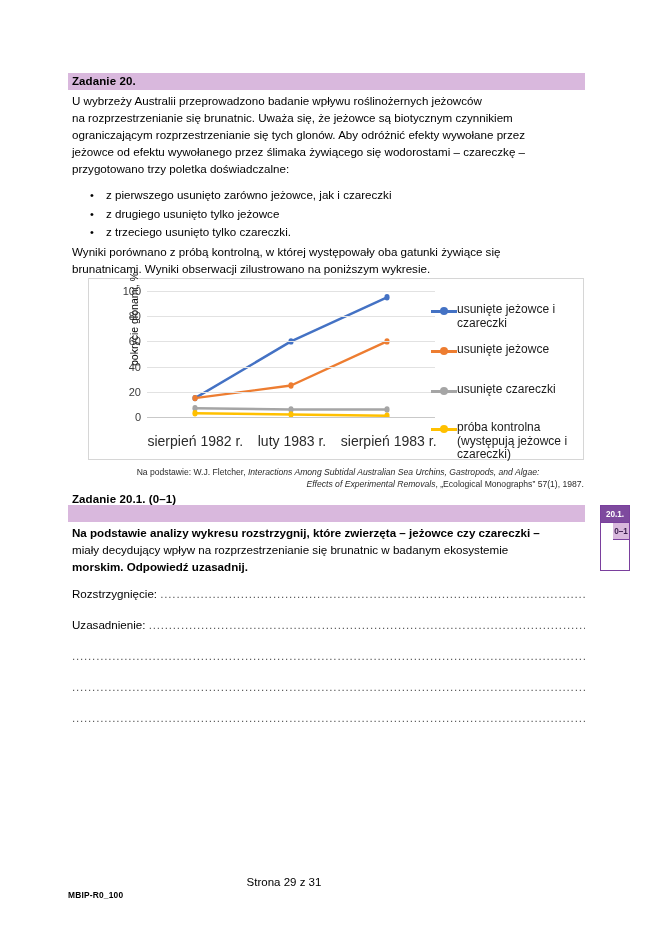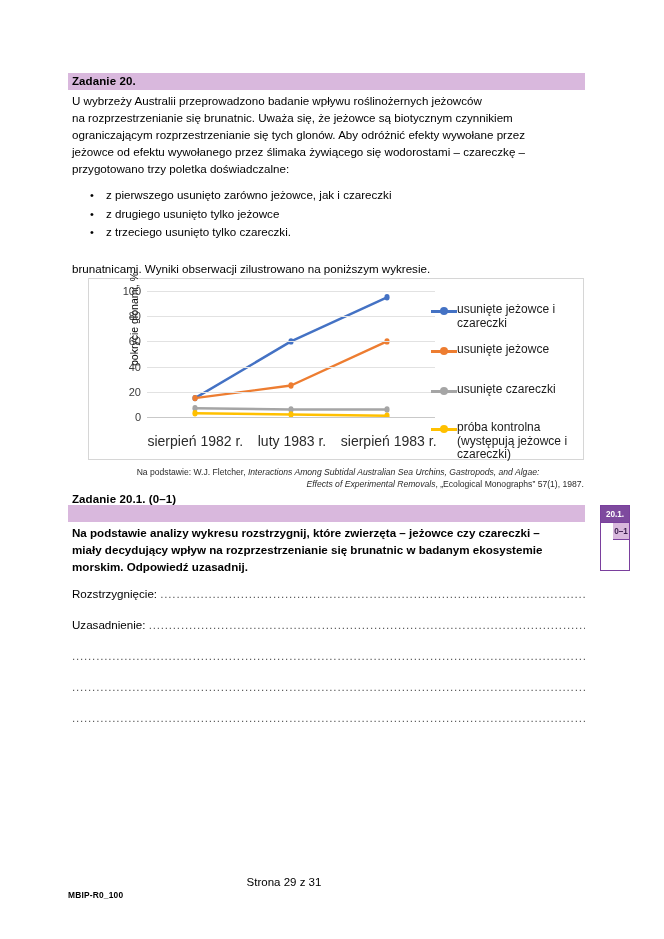--- a/index.html
+++ b/index.html
@@ -231,20 +231,21 @@
   <div class="intro" style="top:126px;">ograniczającym rozprzestrzenianie się tych glonów. Aby odróżnić efekty wywołane przez</div>
   <div class="intro" style="top:143px;">jeżowce od efektu wywołanego przez ślimaka żywiącego się wodorostami – czareczkę –</div>
   <div class="intro" style="top:160px;">przygotowano trzy poletka doświadczalne:</div>
 
   <ul class="bullets" style="top:186px;">
     <li>z pierwszego usunięto zarówno jeżowce, jak i czareczki</li>
     <li>z drugiego usunięto tylko jeżowce</li>
     <li>z trzeciego usunięto tylko czareczki.</li>
   </ul>
 
+  <div class="intro" style="top:243px;">Wyniki porównano z próbą kontrolną, w której występowały oba gatunki żywiące się</div>
   <div class="intro" style="top:260px;">brunatnicami. Wyniki obserwacji zilustrowano na poniższym wykresie.</div>
 
   <div class="chart-frame">
     <div class="plot-wrap">
       <div class="ylabel">pokrycie glonami, %</div>
       <div class="yticks-col">
           <div class="ytick" style="top: 138px;">0</div>
           <div class="ytick" style="top: 112.8px;">20</div>
           <div class="ytick" style="top: 87.6px;">40</div>
           <div class="ytick" style="top: 62.4px;">60</div>
@@ -313,21 +314,21 @@
     <span class="first">
       <span>Na podstawie: W.J. Fletcher, </span><i>Interactions Among Subtidal Australian Sea Urchins, Gastropods, and Algae:</i>
     </span>
     <span><i>Effects of Experimental Removals</i><span>, „Ecological Monographs” 57(1), 1987.</span></span>
   </div>
 
   <div class="band" style="top:505px;"></div>
   <div class="band-label" style="top:491px;">Zadanie 20.1. (0–1)</div>
 
   <div class="intro" style="top:524px; font-weight:bold;">Na podstawie analizy wykresu rozstrzygnij, które zwierzęta – jeżowce czy czareczki –</div>
-  <div class="intro" style="top:541px; font-weight:bold;">miały decydujący wpływ na rozprzestrzenianie się brunatnic w badanym ekosystemie</div>
+  <div class="intro" style="top:541px; font-weight:normal;">miały decydujący wpływ na rozprzestrzenianie się brunatnic w badanym ekosystemie</div>
   <div class="intro" style="top:558px; font-weight:bold;">morskim. Odpowiedź uzasadnij.</div>
 
   <div class="scorebox">
     <div class="sb-cell sb-head">20.1.</div>
     <div class="sb-cell sb-range">0–1</div>
     <div class="sb-cell sb-blank"></div>
   </div>
 
   <div class="ansline" style="top:587px;">
     <span>Rozstrzygnięcie:</span>

